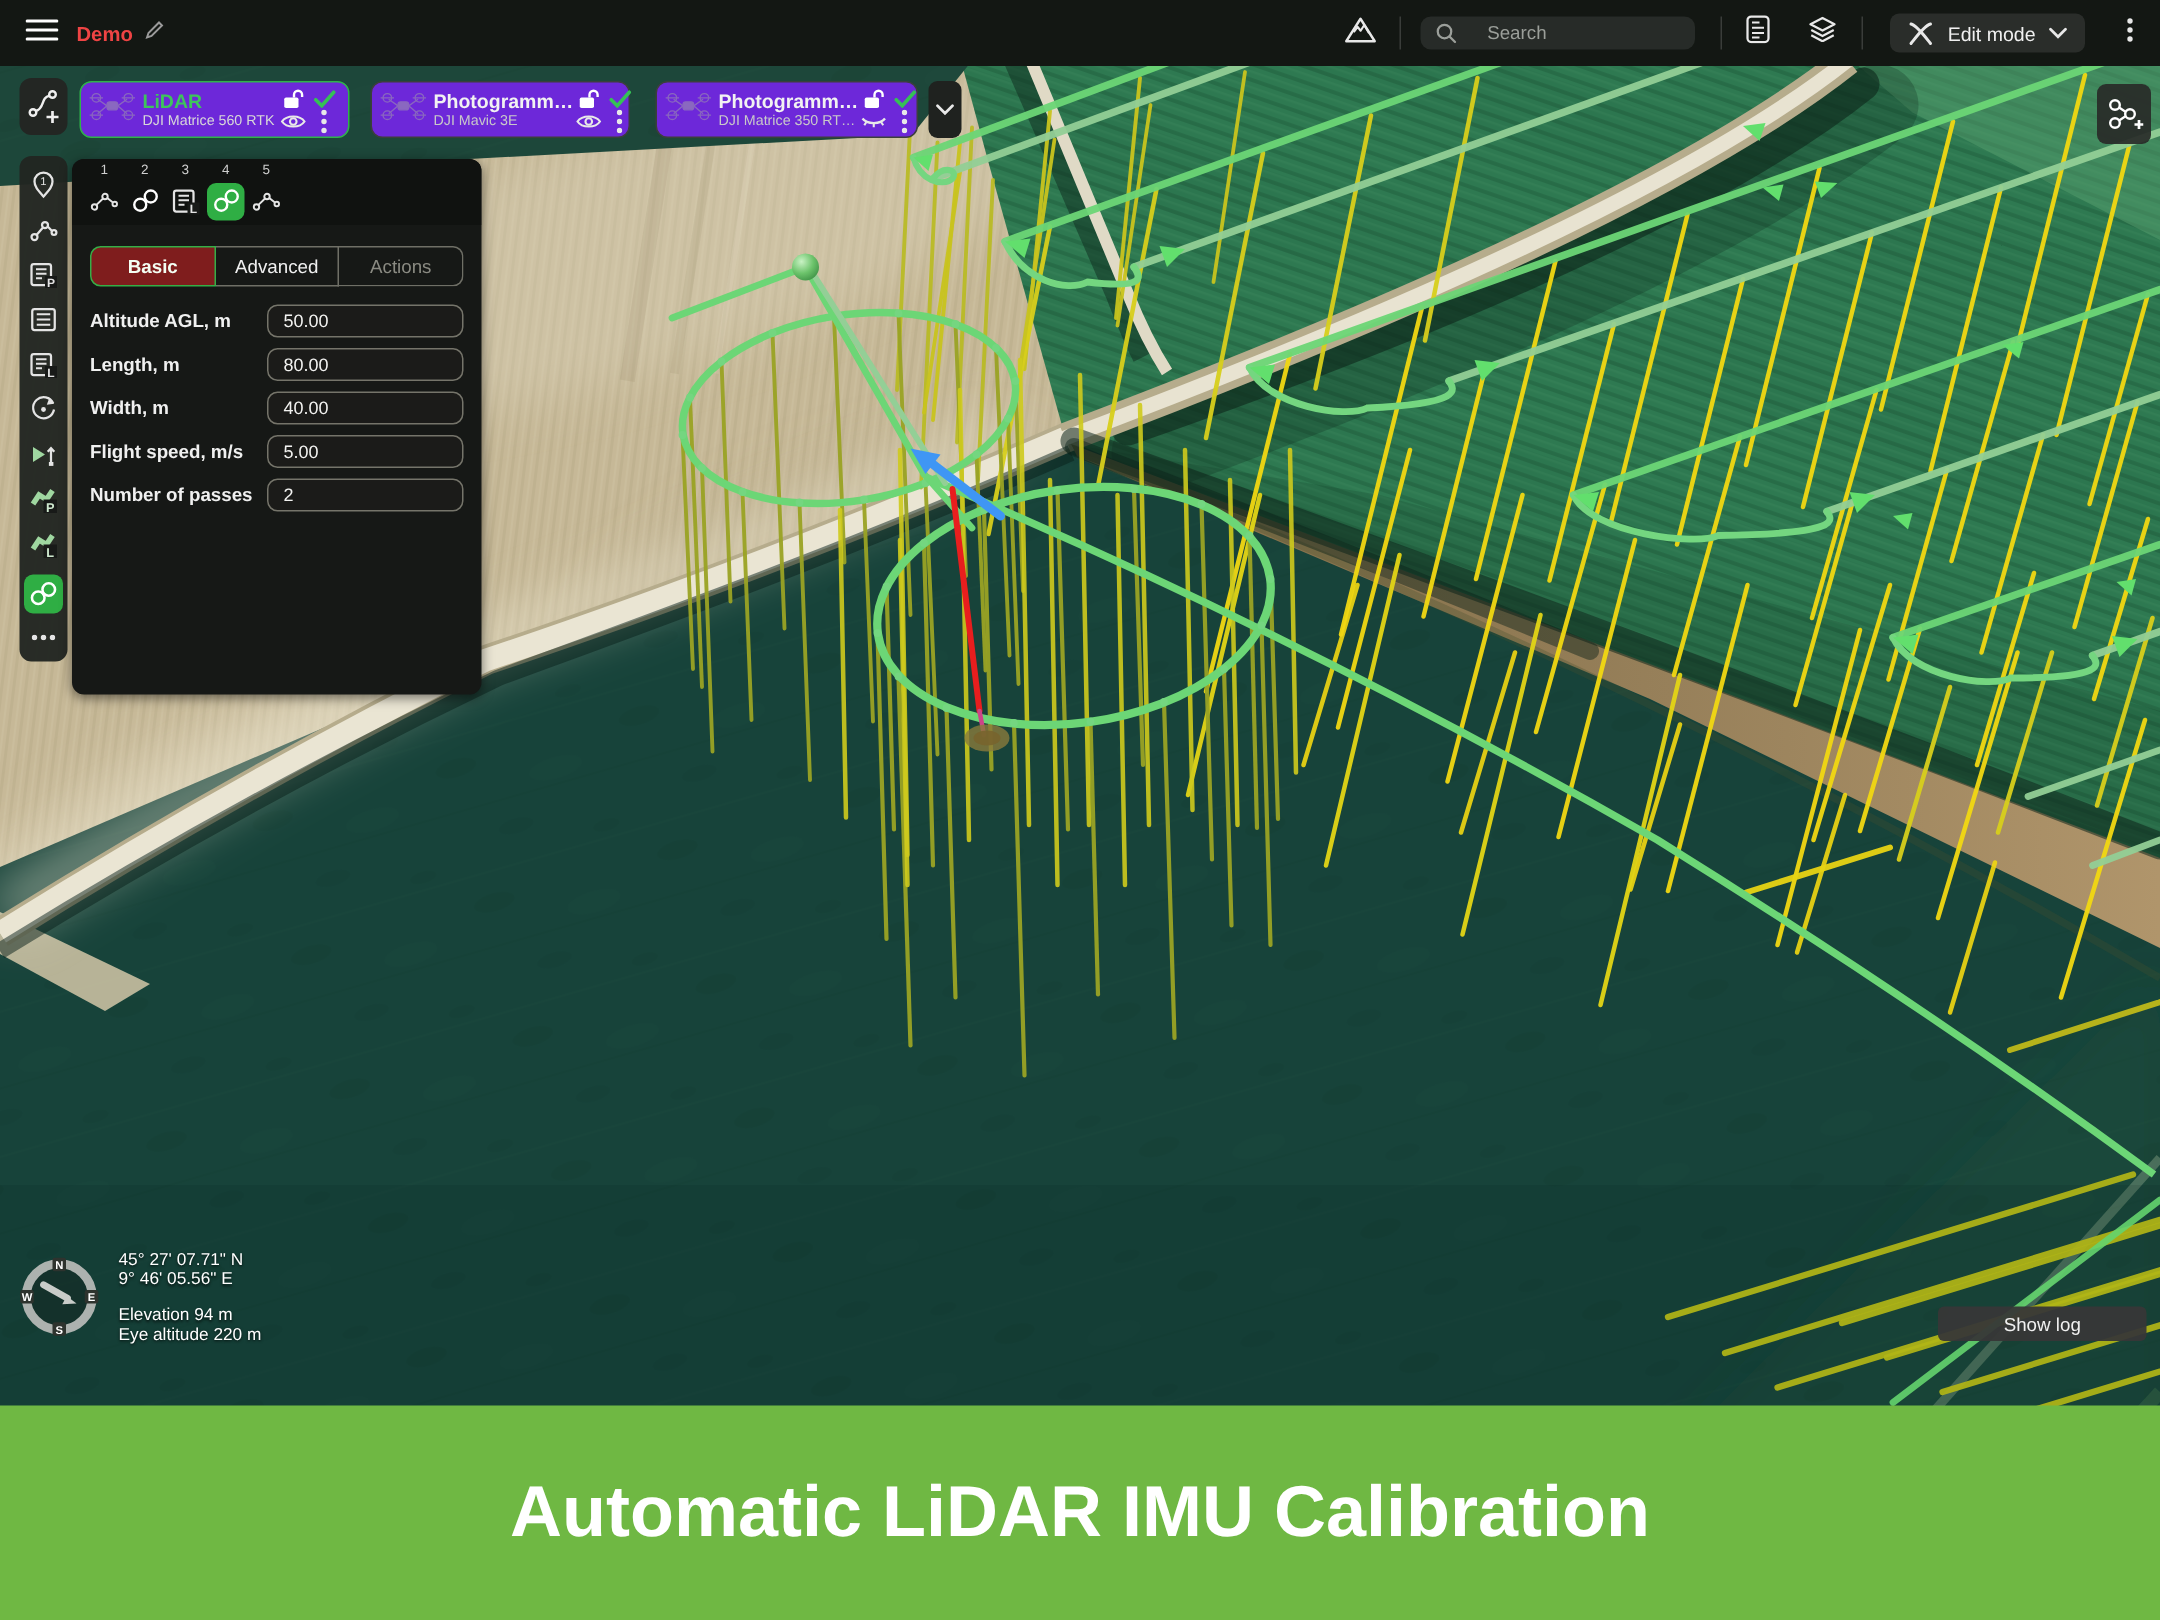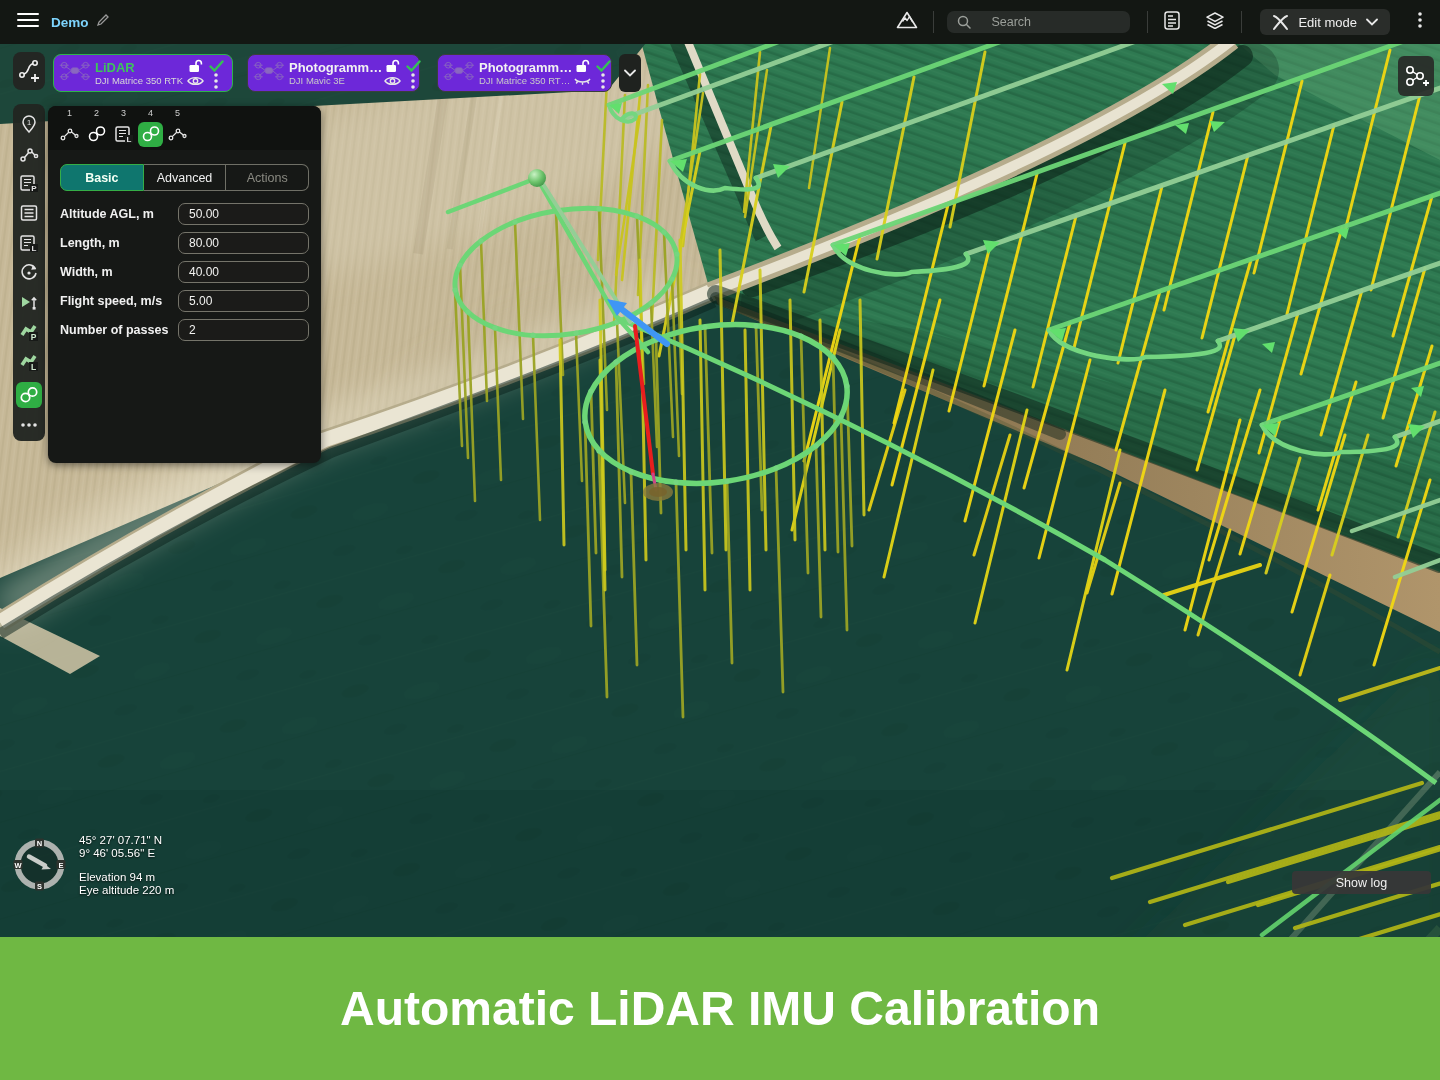--- a/index.html
+++ b/index.html
@@ -306,21 +306,21 @@
       <line x1="653" y1="474" x2="656" y2="490" stroke="#cc4488" stroke-width="3" stroke-linecap="round" opacity="1.0"></line>
       <ellipse cx="658" cy="492" rx="15" ry="9" fill="#8a7a3c" opacity="0.8"></ellipse>
       <ellipse cx="658" cy="492" rx="9" ry="5" fill="rgba(120,100,45,0.9)"></ellipse>
       <line x1="667" y1="344" x2="620" y2="308" stroke="#3f96f4" stroke-width="6" stroke-linecap="round" opacity="1.0"></line>
       <polygon points="607,299 627,303 617,316" fill="#3f96f4"></polygon>
     </svg>
 <div class="abs" id="topbar">
   <div style="margin-left:17px"><svg class="" width="22" height="16" viewBox="0 0 22 16">
           <path d="M1 2h20M1 8h20M1 14h20" stroke="#fff" stroke-width="2" stroke-linecap="round"></path>
         </svg></div>
-  <div style="margin-left:12px;color:#7dd3fc;font-size:13.5px;font-weight:bold">Demo</div>
+  <div style="margin-left:12px;color:#ef4444;font-size:13.5px;font-weight:bold">Demo</div>
   <div style="margin-left:7px"><svg class="" width="14" height="14" viewBox="0 0 14 14">
           <path d="M2 12l1-3 7-7 2 2-7 7-3 1z" fill="none" stroke="#9a9a9a" stroke-width="1.3"></path>
         </svg></div>
   <div style="margin-left:auto"><svg class="" width="24" height="20" viewBox="0 0 24 20">
           <path d="M12 2.5L21.5 17.5H2.5Z" fill="none" stroke="#e8e8e8" stroke-width="1.6" stroke-linejoin="round"></path>
           <path d="M7.5 11.5l2.6-3.6 2 2.6 2.4-3.8 3.2 5.4" fill="none" stroke="#e8e8e8" stroke-width="1.4" stroke-linejoin="round"></path>
         </svg></div>
   <div class="vdiv" style="margin-left:14px"></div>
   <div id="searchbox" style="margin-left:13px">
         <svg class="" width="14" height="14" viewBox="0 0 14 14">
@@ -372,21 +372,21 @@
             <circle cx="7" cy="7" r="3.2"></circle>
             <circle cx="31" cy="7" r="3.2"></circle>
             <circle cx="7" cy="20" r="3.2"></circle>
             <circle cx="31" cy="20" r="3.2"></circle>
             <rect x="15" y="10" width="8" height="6" rx="2" fill="#a8a8a8"></rect>
             <path d="M2 7h10M26 7h10M2 20h10M26 20h10"></path>
           </g>
         </svg></div>
   <div style="margin-left:3px">
         <div class="tt" style="color:#3ec45c">LiDAR</div>
-        <div class="st">DJI Matrice 350 RTK</div>
+        <div class="st">DJI Matrice 560 RTK</div>
       </div>
   <div class="cicons">
         <svg class="" width="15" height="14" viewBox="0 0 15 14">
           <rect x="1.5" y="6" width="9.5" height="7" rx="1.2" fill="#fff"></rect>
           <path d="M8 6V4.2A2.7 2.7 0 0 1 13.4 4.2V5.6" fill="none" stroke="#fff" stroke-width="1.6"></path>
         </svg>
         <svg class="" width="15" height="12" viewBox="0 0 15 12">
           <path d="M1.5 6.5L5.5 10.5L13.5 1.5" fill="none" stroke="#35c155" stroke-width="2.4" stroke-linecap="round"></path>
         </svg>
         <svg class="" width="17" height="12" viewBox="0 0 17 12">
@@ -583,21 +583,21 @@
             <svg class="" width="20" height="14" viewBox="0 0 20 14">
               <circle cx="3" cy="11" r="1.8" fill="none" stroke="#e4e4e4" stroke-width="1.3"></circle>
               <circle cx="10" cy="4" r="1.8" fill="none" stroke="#e4e4e4" stroke-width="1.3"></circle>
               <circle cx="16.5" cy="9" r="1.5" fill="none" stroke="#e4e4e4" stroke-width="1.3"></circle>
               <path d="M4.3 9.6L8.7 5.3M11.5 5L15.3 8" stroke="#e4e4e4" stroke-width="1.3"></path>
             </svg>
           </div>
     </div>
   </div>
   <div id="pseg">
-    <div class="seg" style="background:#0f766e;border-color:#35ae47;border-radius:7px 0 0 7px;color:#f4fff4;font-weight:bold">Basic</div>
+    <div class="seg" style="background:#7f1d1d;border-color:#35ae47;border-radius:7px 0 0 7px;color:#f4fff4;font-weight:bold">Basic</div>
     <div class="seg" style="color:#f0f0f0;border-left:none">Advanced</div>
     <div class="seg" style="color:#8a8a82;border-left:none;border-radius:0 7px 7px 0">Actions</div>
   </div>
   <div class="rowf" style="margin-top:12px">
         <div class="plabel">Altitude AGL, m</div>
         <div class="pinput">50.00</div>
       </div>
   <div class="rowf">
         <div class="plabel">Length, m</div>
         <div class="pinput">80.00</div>

